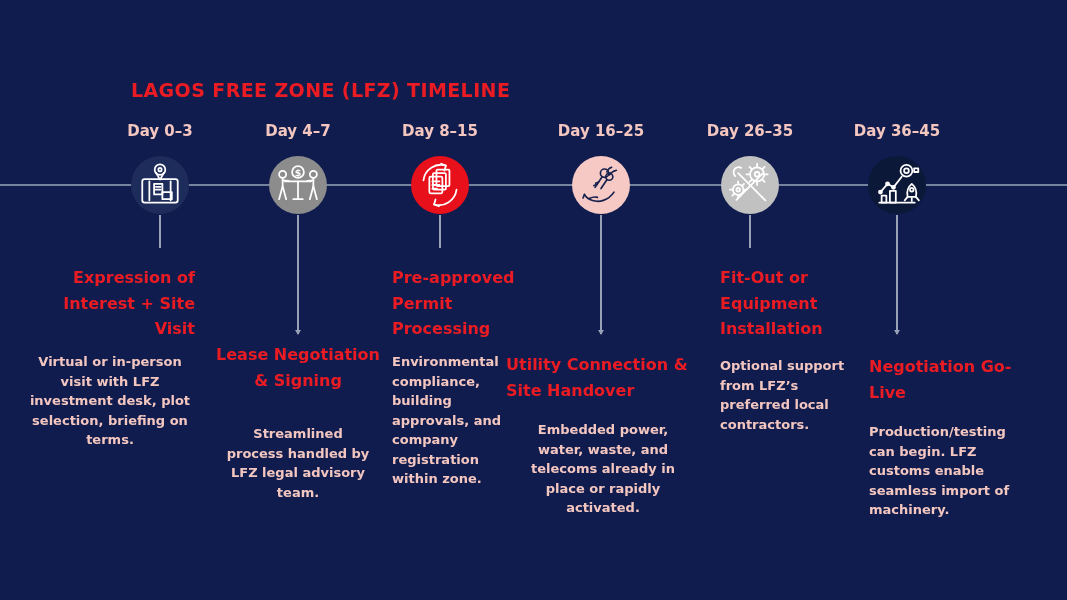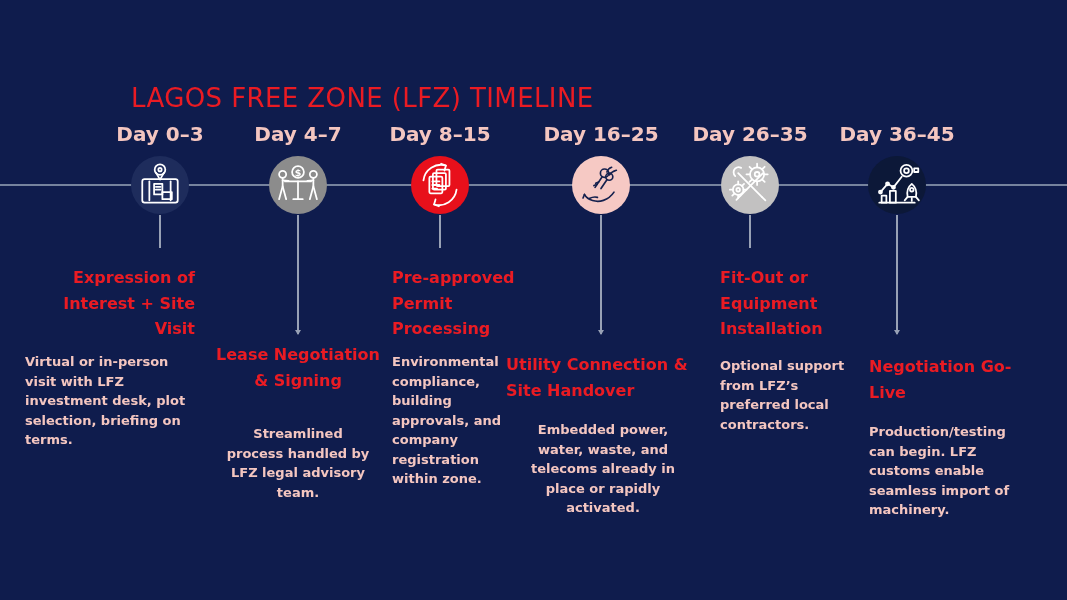--- a/index.html
+++ b/index.html
@@ -3,30 +3,30 @@
 <meta charset="utf-8">
 <style>
   html,body{margin:0;padding:0;}
   body{
     width:1067px;height:600px;position:relative;overflow:hidden;
     background:var(--bg,#0f1c4d);
     font-family:"DejaVu Sans","Liberation Sans",sans-serif;
   }
   .page-title{
     position:absolute;left:131px;top:66px;
-    font-size:26px;font-weight:normal;letter-spacing:.4px;
+    font-size:19px;font-weight:bold;letter-spacing:.4px;
     color:var(--red,#ea1b23);
   }
   .hline{
     position:absolute;left:0;top:184px;width:1067px;height:2px;
     background:var(--axis,#76839e);
   }
   .day-label{
     position:absolute;top:122px;width:140px;text-align:center;
-    font-size:20px;font-weight:bold;color:var(--pink,#f4c6c0);
+    font-size:15px;font-weight:bold;color:var(--pink,#f4c6c0);
   }
   .ms-circle{
     position:absolute;top:156px;width:58px;height:58px;border-radius:50%;
     display:flex;align-items:center;justify-content:center;
   }
   .ms-circle svg{width:52px;height:52px;overflow:visible;}
   .vline{
     position:absolute;top:215px;width:1.5px;
     background:var(--connector,#98a1b5);
   }
@@ -42,21 +42,21 @@
   }
   .ms-desc{
     position:absolute;font-size:13px;font-weight:bold;line-height:1.5;
     color:var(--pink,#f4c6c0);
   }
   
   .m1 .day-label{left:90px}
   .m1 .ms-circle{left:131px}
   .m1 .vline{left:159px}
   .m1 .ms-title{left:45px;top:265px;width:150px;text-align:right}
-  .m1 .ms-desc{left:25px;top:352px;width:170px;text-align:left}
+  .m1 .ms-desc{left:25px;top:352px;width:170px;text-align:center}
   
   .m2 .day-label{left:228px}
   .m2 .ms-circle{left:269px}
   .m2 .vline{left:297px}
   .m2 .ms-title{left:211px;top:342px;width:174px;text-align:center}
   .m2 .ms-desc{left:223px;top:424px;width:150px;text-align:center}
   
   .m3 .day-label{left:370px}
   .m3 .ms-circle{left:411px}
   .m3 .vline{left:439px}

